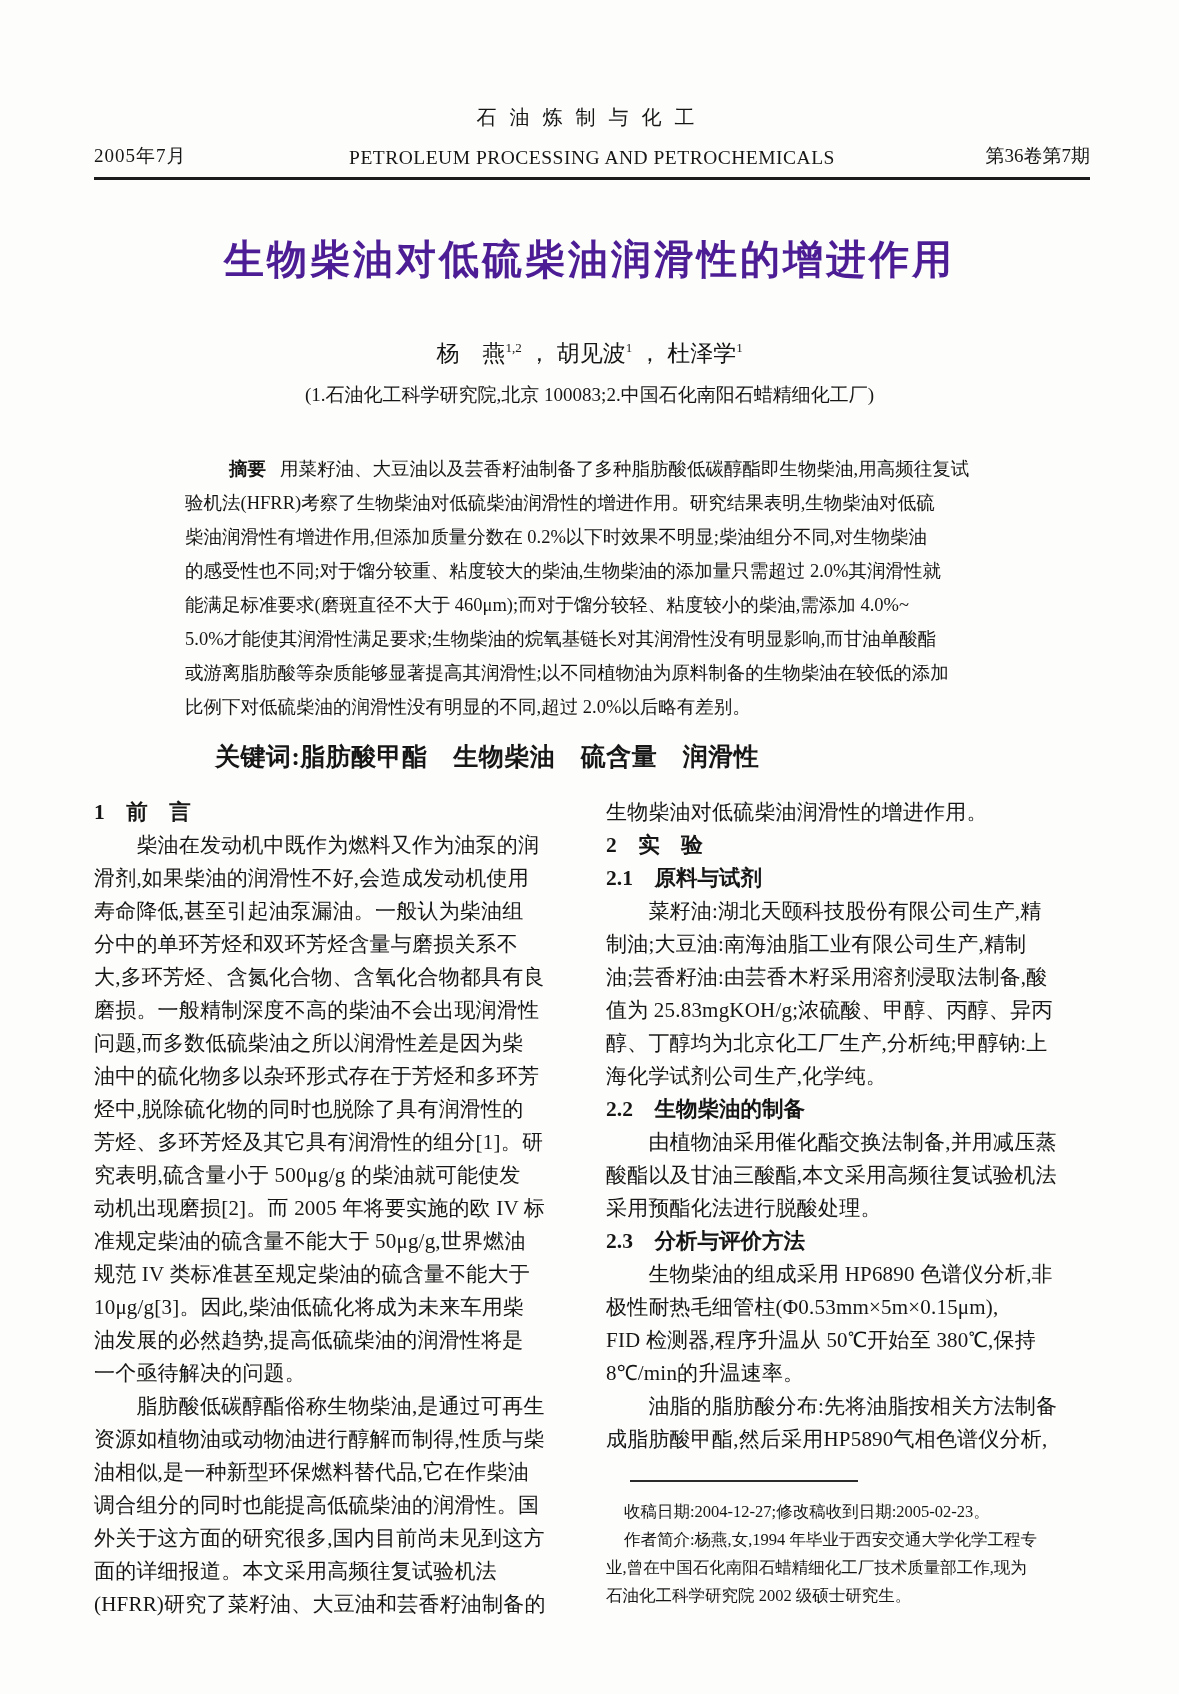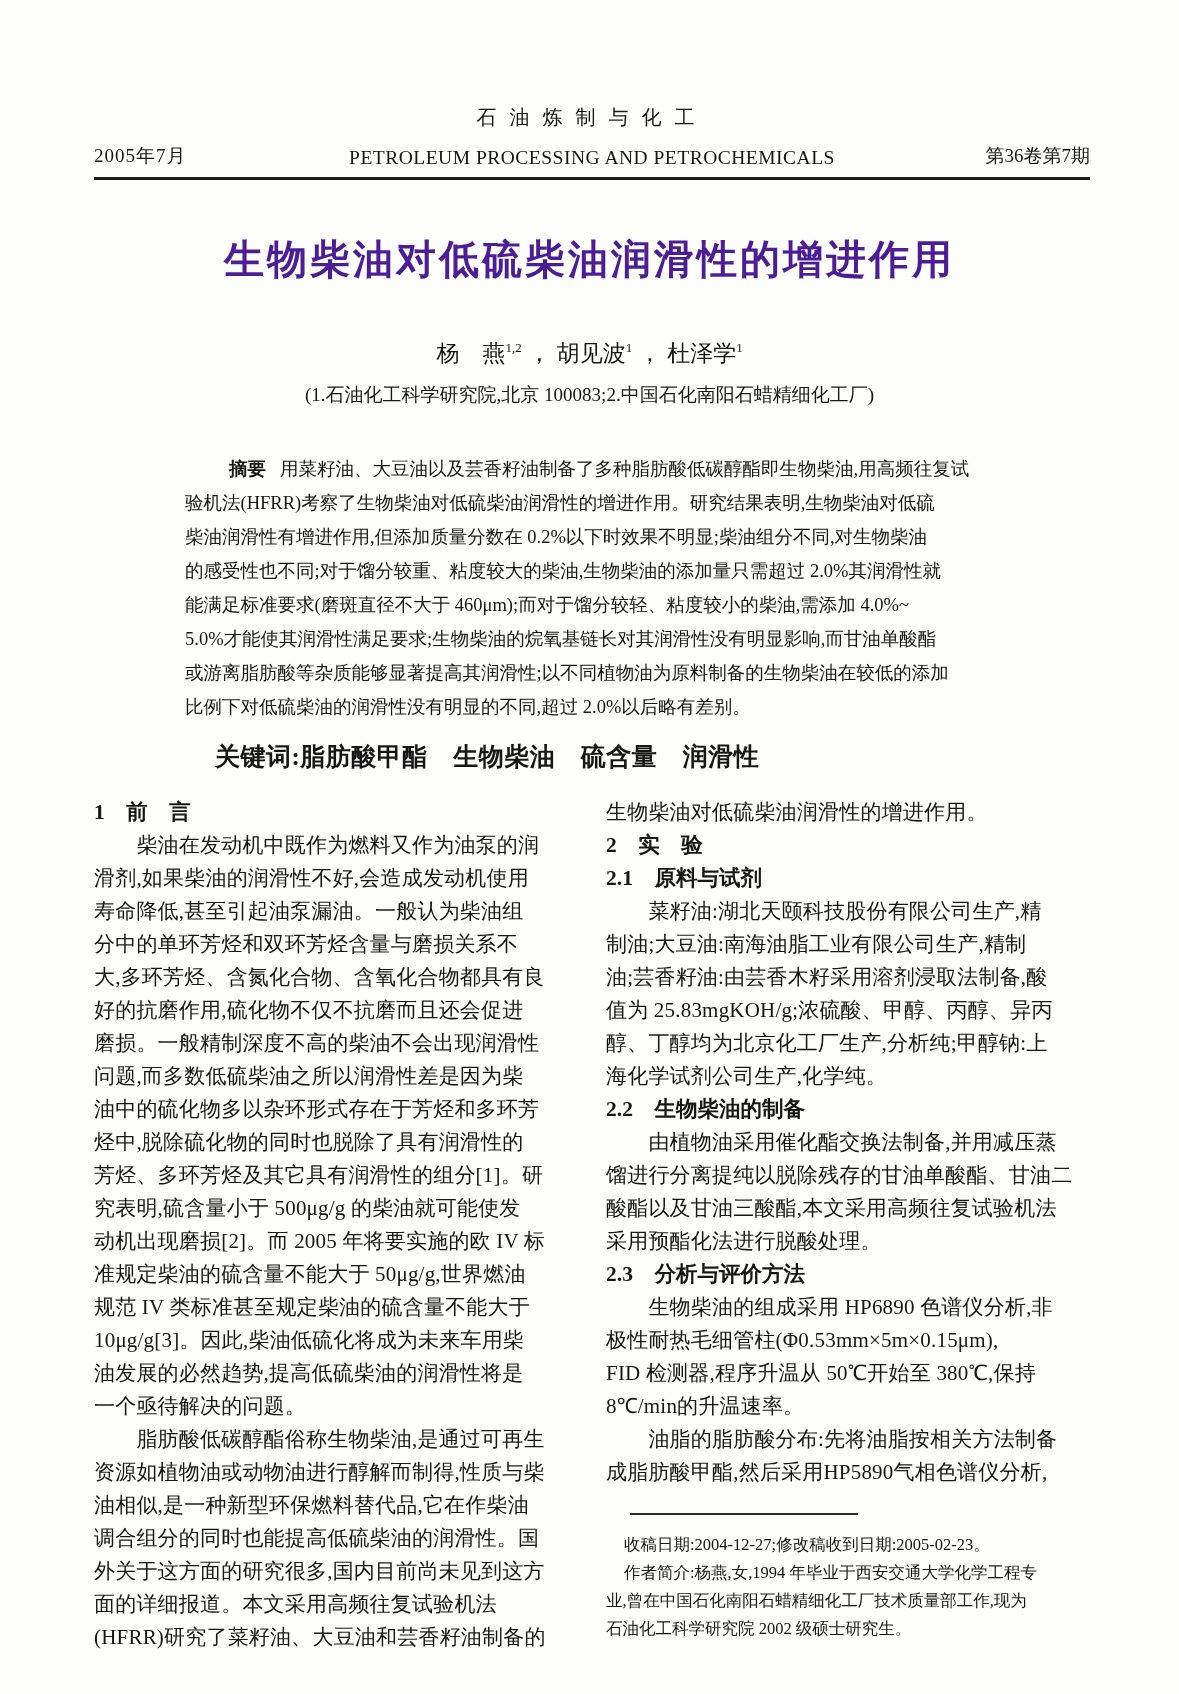--- a/index.html
+++ b/index.html
@@ -105,21 +105,20 @@
   <div class="columns">
 
     <div class="col">
       <div class="sec-h">1　前　言</div>
       <div>
           <div class="tline">　　柴油在发动机中既作为燃料又作为油泵的润</div>
           <div class="tline">滑剂,如果柴油的润滑性不好,会造成发动机使用</div>
           <div class="tline">寿命降低,甚至引起油泵漏油。一般认为柴油组</div>
           <div class="tline">分中的单环芳烃和双环芳烃含量与磨损关系不</div>
           <div class="tline">大,多环芳烃、含氮化合物、含氧化合物都具有良</div>
-          <div class="tline">好的抗磨作用,硫化物不仅不抗磨而且还会促进</div>
           <div class="tline">磨损。一般精制深度不高的柴油不会出现润滑性</div>
           <div class="tline">问题,而多数低硫柴油之所以润滑性差是因为柴</div>
           <div class="tline">油中的硫化物多以杂环形式存在于芳烃和多环芳</div>
           <div class="tline">烃中,脱除硫化物的同时也脱除了具有润滑性的</div>
           <div class="tline">芳烃、多环芳烃及其它具有润滑性的组分[1]。研</div>
           <div class="tline">究表明,硫含量小于 500μg/g 的柴油就可能使发</div>
           <div class="tline">动机出现磨损[2]。而 2005 年将要实施的欧 IV 标</div>
           <div class="tline">准规定柴油的硫含量不能大于 50μg/g,世界燃油</div>
           <div class="tline">规范 IV 类标准甚至规定柴油的硫含量不能大于</div>
           <div class="tline">10μg/g[3]。因此,柴油低硫化将成为未来车用柴</div>
@@ -145,21 +144,20 @@
           <div class="tline">　　菜籽油:湖北天颐科技股份有限公司生产,精</div>
           <div class="tline">制油;大豆油:南海油脂工业有限公司生产,精制</div>
           <div class="tline">油;芸香籽油:由芸香木籽采用溶剂浸取法制备,酸</div>
           <div class="tline">值为 25.83mgKOH/g;浓硫酸、甲醇、丙醇、异丙</div>
           <div class="tline">醇、丁醇均为北京化工厂生产,分析纯;甲醇钠:上</div>
           <div class="tline">海化学试剂公司生产,化学纯。</div>
         </div>
       <div class="sec-h">2.2　生物柴油的制备</div>
       <div>
           <div class="tline">　　由植物油采用催化酯交换法制备,并用减压蒸</div>
-          <div class="tline">馏进行分离提纯以脱除残存的甘油单酸酯、甘油二</div>
           <div class="tline">酸酯以及甘油三酸酯,本文采用高频往复试验机法</div>
           <div class="tline">采用预酯化法进行脱酸处理。</div>
         </div>
       <div class="sec-h">2.3　分析与评价方法</div>
       <div>
           <div class="tline">　　生物柴油的组成采用 HP6890 色谱仪分析,非</div>
           <div class="tline">极性耐热毛细管柱(Φ0.53mm×5m×0.15μm),</div>
           <div class="tline">FID 检测器,程序升温从 50℃开始至 380℃,保持</div>
           <div class="tline">8℃/min的升温速率。</div>
         </div>

